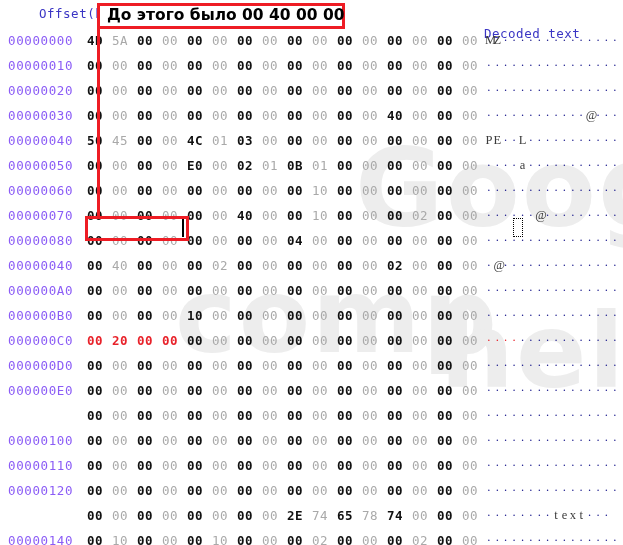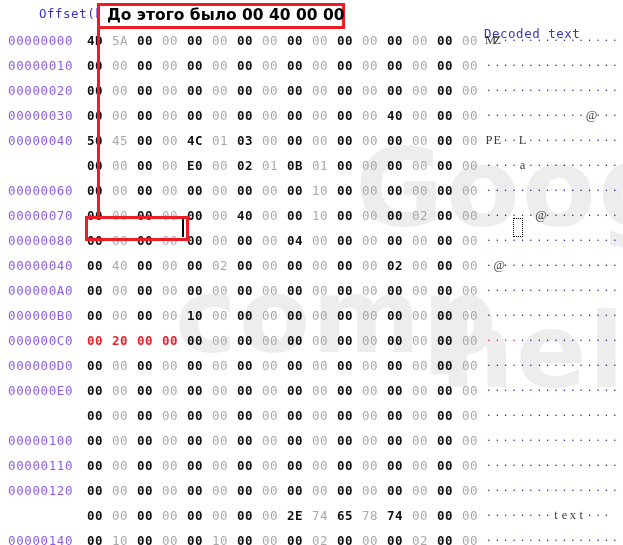--- a/index.html
+++ b/index.html
@@ -193,20 +193,21 @@
         <span class="offset">00000030</span>
         <span class="bytes"><span class="byte dark">00</span><span class="byte light">00</span><span class="byte dark">00</span><span class="byte light">00</span><span class="byte dark">00</span><span class="byte light">00</span><span class="byte dark">00</span><span class="byte light">00</span><span class="byte dark">00</span><span class="byte light">00</span><span class="byte dark">00</span><span class="byte light">00</span><span class="byte dark">40</span><span class="byte light">00</span><span class="byte dark">00</span><span class="byte light">00</span></span>
         <span class="decoded"><span class="ch dot">·</span><span class="ch dot">·</span><span class="ch dot">·</span><span class="ch dot">·</span><span class="ch dot">·</span><span class="ch dot">·</span><span class="ch dot">·</span><span class="ch dot">·</span><span class="ch dot">·</span><span class="ch dot">·</span><span class="ch dot">·</span><span class="ch dot">·</span><span class="ch glyph">@</span><span class="ch dot">·</span><span class="ch dot">·</span><span class="ch dot">·</span></span>
       </div>
       <div class="hex-row">
         <span class="offset">00000040</span>
         <span class="bytes"><span class="byte dark">50</span><span class="byte light">45</span><span class="byte dark">00</span><span class="byte light">00</span><span class="byte dark">4C</span><span class="byte light">01</span><span class="byte dark">03</span><span class="byte light">00</span><span class="byte dark">00</span><span class="byte light">00</span><span class="byte dark">00</span><span class="byte light">00</span><span class="byte dark">00</span><span class="byte light">00</span><span class="byte dark">00</span><span class="byte light">00</span></span>
         <span class="decoded"><span class="ch glyph">P</span><span class="ch glyph">E</span><span class="ch dot">·</span><span class="ch dot">·</span><span class="ch glyph">L</span><span class="ch dot">·</span><span class="ch dot">·</span><span class="ch dot">·</span><span class="ch dot">·</span><span class="ch dot">·</span><span class="ch dot">·</span><span class="ch dot">·</span><span class="ch dot">·</span><span class="ch dot">·</span><span class="ch dot">·</span><span class="ch dot">·</span></span>
       </div>
       <div class="hex-row">
+        <span class="offset">00000050</span>
         <span class="bytes"><span class="byte dark">00</span><span class="byte light">00</span><span class="byte dark">00</span><span class="byte light">00</span><span class="byte dark">E0</span><span class="byte light">00</span><span class="byte dark">02</span><span class="byte light">01</span><span class="byte dark">0B</span><span class="byte light">01</span><span class="byte dark">00</span><span class="byte light">00</span><span class="byte dark">00</span><span class="byte light">00</span><span class="byte dark">00</span><span class="byte light">00</span></span>
         <span class="decoded"><span class="ch dot">·</span><span class="ch dot">·</span><span class="ch dot">·</span><span class="ch dot">·</span><span class="ch glyph">a</span><span class="ch dot">·</span><span class="ch dot">·</span><span class="ch dot">·</span><span class="ch dot">·</span><span class="ch dot">·</span><span class="ch dot">·</span><span class="ch dot">·</span><span class="ch dot">·</span><span class="ch dot">·</span><span class="ch dot">·</span><span class="ch dot">·</span></span>
       </div>
       <div class="hex-row">
         <span class="offset">00000060</span>
         <span class="bytes"><span class="byte dark">00</span><span class="byte light">00</span><span class="byte dark">00</span><span class="byte light">00</span><span class="byte dark">00</span><span class="byte light">00</span><span class="byte dark">00</span><span class="byte light">00</span><span class="byte dark">00</span><span class="byte light">10</span><span class="byte dark">00</span><span class="byte light">00</span><span class="byte dark">00</span><span class="byte light">00</span><span class="byte dark">00</span><span class="byte light">00</span></span>
         <span class="decoded"><span class="ch dot">·</span><span class="ch dot">·</span><span class="ch dot">·</span><span class="ch dot">·</span><span class="ch dot">·</span><span class="ch dot">·</span><span class="ch dot">·</span><span class="ch dot">·</span><span class="ch dot">·</span><span class="ch dot">·</span><span class="ch dot">·</span><span class="ch dot">·</span><span class="ch dot">·</span><span class="ch dot">·</span><span class="ch dot">·</span><span class="ch dot">·</span></span>
       </div>
       <div class="hex-row">
         <span class="offset">00000070</span>

